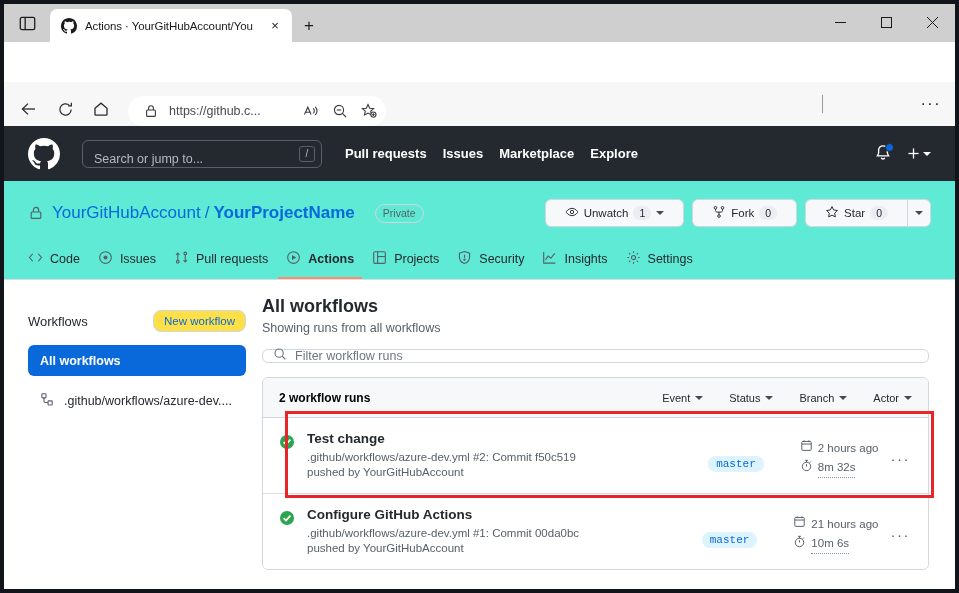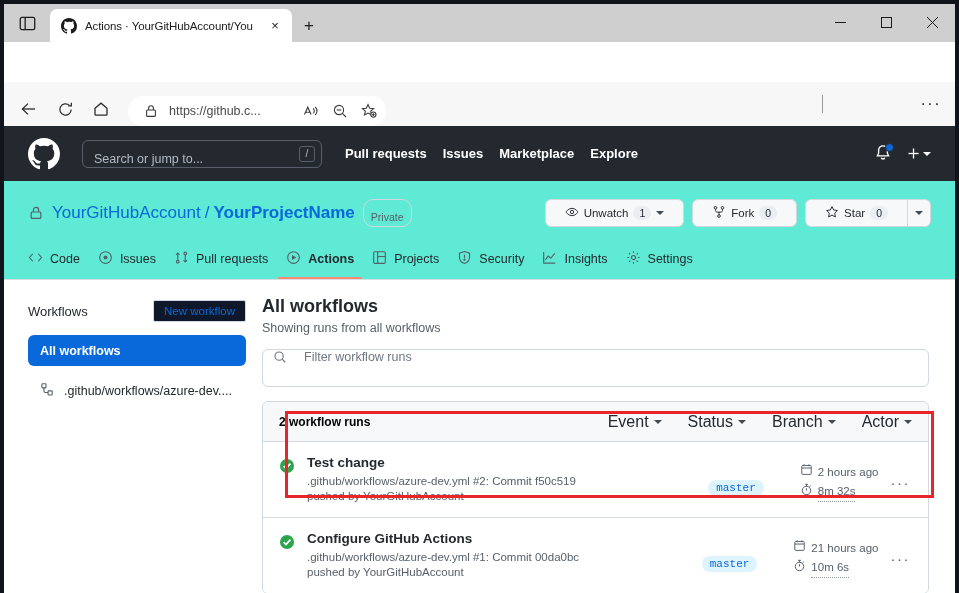--- a/index.html
+++ b/index.html
@@ -65,64 +65,64 @@
               background: #0969da; border: 1.5px solid #24292f; }
   .plus-wrap { display: flex; align-items: center; color: #ffffff; gap: 2px; }
 
   
   .repo-area { background: #5eead4; border-bottom: 1px solid #d8dee4; padding: 16px 0 0 0; }
   .repo-title-row { display: flex; align-items: center; padding: 0 24px; height: 32px; }
   .repo-lock { color: #57606a; width: 16px; height: 16px; margin-right: 8px; }
   .repo-owner { color: #0969da; font-size: 17px; text-decoration: none; }
   .repo-sep { color: #0969da; font-size: 17px; margin: 0 4px; }
   .repo-name { color: #0969da; font-size: 17px; font-weight: bold; text-decoration: none; }
-  .repo-badge { margin-left: 8px; border: 1px solid #d0d7de; border-radius: 10px; color: #57606a;
-                font-size: 10.5px; padding: 10px 7px 2px; line-height: 14px; }
+  .repo-badge { margin-left: 20px; border: 1px solid #d0d7de; border-radius: 10px; color: #57606a;
+                font-size: 10.5px; padding: 1px 7px 2px; line-height: 14px; }
   .repo-actions { margin-left: auto; display: flex; align-items: center; gap: 8px; }
   .btn {
     height: 28px; border: 1px solid #d0d7de; border-radius: 6px; background: #f6f8fa;
     display: flex; align-items: center; gap: 5px; padding: 0 19px; font-size: 11.5px; color: #24292f;
   }
   .btn-grp { display: flex; }
   .btn-grp .btn:first-child { border-radius: 6px 0 0 6px; border-right: none; }
   .btn-grp .btn:last-child { border-radius: 0 6px 6px 0; padding: 0 7px; }
   .count { background: #eaeef2; border-radius: 9px; font-size: 10.5px; padding: 1px 6px; color: #24292f; }
   .caret { width: 0; height: 0; border-left: 4px solid transparent; border-right: 4px solid transparent;
            border-top: 4px solid #424a53; }
   .repo-tabs { display: flex; align-items: center; padding: 0 16px; margin-top: 14px; gap: 2px; }
   .repo-tab { display: flex; align-items: center; gap: 7px; padding: 7px 8px 9px; font-size: 12.5px;
               color: #24292f; border-bottom: 2px solid transparent; }
   .repo-tab.active { font-weight: bold; border-bottom: 2px solid #fd8c73; }
   .repo-tab svg { color: #57606a; }
 
   
   .content { display: flex; padding: 16px 0 0 0; background: #ffffff; }
   .side { width: 258px; padding: 0 16px 0 24px; flex: 0 0 258px; }
-  .side-head { display: flex; align-items: center; height: 30px; }
+  .side-head { display: flex; align-items: center; height: 30px; margin-top: 10px; }
   .side-title { font-size: 13px; color: #24292f; }
-  .new-wf-btn { margin-left: auto; border: 1px solid #d0d7de; border-radius: 2px; background: #0f172a;
+  .new-wf-btn { margin-left: auto; border: 1px solid #d0d7de; border-radius: 8px; background: #fde047;
                 color: #0969da; font-size: 11.5px; padding: 4px 10px; }
   .side-item { display: flex; align-items: center; gap: 9px; height: 31px; padding: 0 12px;
                border-radius: 6px; font-size: 12.5px; color: #24292f; margin-top: 9px; }
   .side-item.selected { background: #0969da; color: #ffffff; font-weight: bold; }
   .side-item .wf-icon { color: #57606a; }
 
   .main { flex: 1 1 auto; padding-right: 26px; }
   .main-title { font-size: 18px; font-weight: bold; color: #24292f; }
   .main-sub { font-size: 12.5px; color: #57606a; margin-top: 4px; }
-  .filter-box { margin-top: 14px; height: 38px; border: 1px solid #d0d7de; border-radius: 6px;
-                display: flex; align-items: flex-start; padding: 0 10px; gap: 17px; }
+  .filter-box { margin-top: 14px; height: 14px; border: 1px solid #d0d7de; border-radius: 6px;
+                display: flex; align-items: center; padding: 0 10px; gap: 8px; }
   .filter-ph { font-size: 12.5px; color: #6e7781; }
 
   .runs-card { margin-top: 14px; border: 1px solid #d0d7de; border-radius: 6px; overflow: hidden; }
   .runs-head { height: 40px; background: #f6f8fa; border-bottom: 1px solid #d0d7de;
                display: flex; align-items: center; padding: 0 16px; }
   .runs-count { font-size: 12px; color: #000000; font-weight: bold; }
   .runs-filters { margin-left: auto; display: flex; align-items: center; gap: 26px; }
-  .runs-filter { display: flex; align-items: center; gap: 5px; font-size: 16px; color: #24292f; }
+  .runs-filter { display: flex; align-items: center; gap: 5px; font-size: 11px; color: #24292f; }
 
   .run-row { display: flex; align-items: flex-start; padding: 13px 14px 13px 16px; background: #ffffff; }
   .run-row + .run-row { border-top: 1px solid #d8dee4; }
   .run-status { width: 16px; height: 16px; flex: 0 0 16px; margin-top: 3px; }
   .run-info { margin-left: 12px; flex: 1 1 auto; }
   .run-title { font-size: 13.5px; font-weight: bold; color: #24292f; }
   .run-meta { font-size: 11.5px; color: #57606a; margin-top: 4px; line-height: 15px; }
   .branch-chip { background: #ddf4ff; color: #0969da; border-radius: 10px; font-size: 11px;
                  font-family: "Liberation Mono", monospace; padding: 2px 8px; align-self: center;
                  margin-top: 16px; flex: 0 0 auto; }

